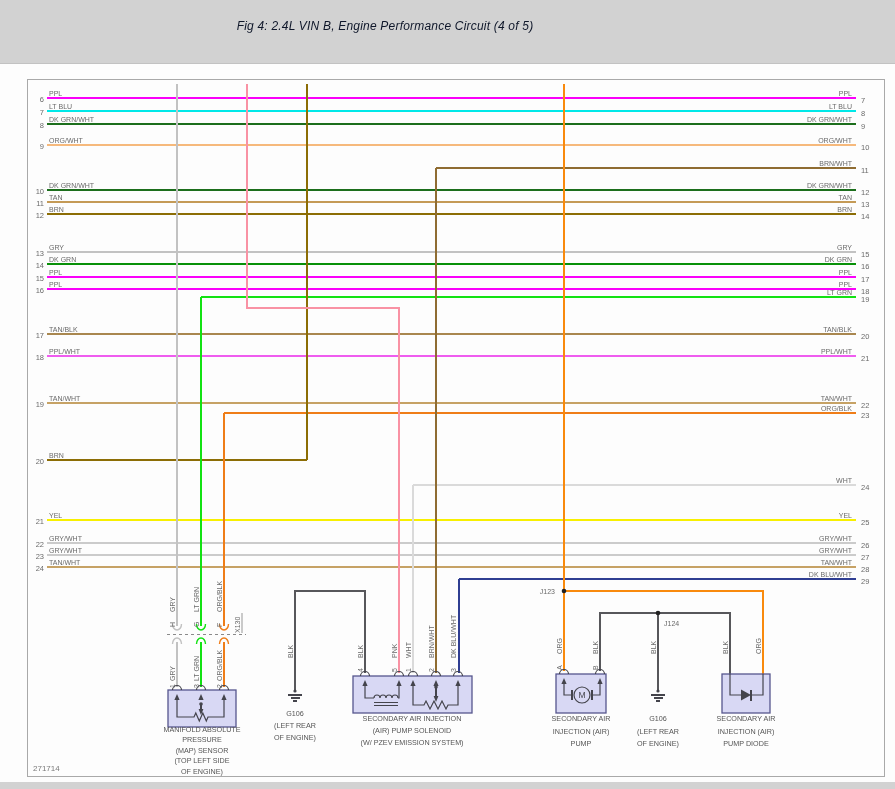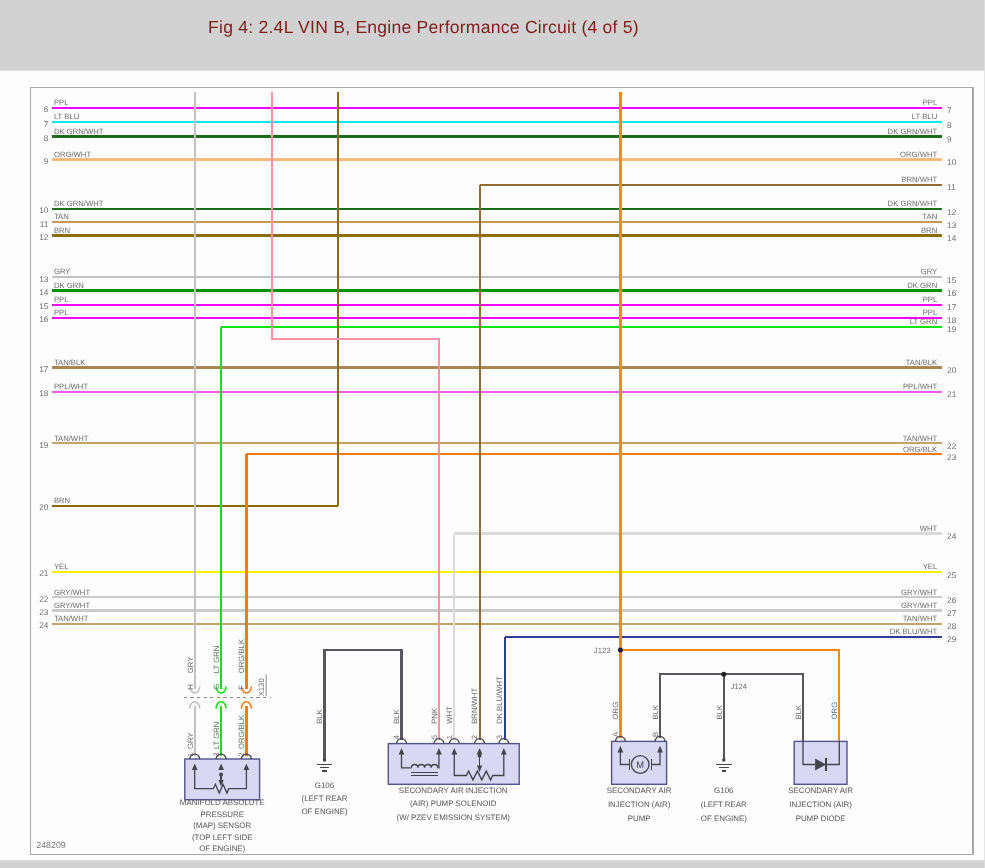--- a/index.html
+++ b/index.html
@@ -1,19 +1,19 @@
 <!DOCTYPE html>
 <html><head>
 <meta charset="utf-8">
 <style>
   html,body{margin:0;padding:0;}
   body{background:#d2d2d2;font-family:"Liberation Sans","DejaVu Sans",sans-serif;}
   .page{position:relative;width:895px;height:789px;background:#d2d2d2;overflow:hidden;}
   .titlebar{position:absolute;top:0;left:0;width:770px;height:52px;display:flex;align-items:center;justify-content:center;}
-  .titlebar span{font-size:16px;color:#7f1d1d;letter-spacing:0.2px;}
+  .titlebar span{font-size:12px;color:#0f172a;letter-spacing:0.2px;font-style:italic;}
   .white-area{position:absolute;top:63px;left:0;width:895px;height:718px;background:#fdfdfd;border-top:1px solid #c2c2c2;}
   svg.diagram{position:absolute;top:0;left:0;}
   .footer-code{position:absolute;left:33px;top:764px;font-size:8px;color:#7a7a7a;}
 </style>
 </head>
 <body>
 
 <div class="page">
   <div class="titlebar">
     <span>Fig 4: 2.4L VIN B, Engine Performance Circuit (4 of 5)</span>
@@ -328,14 +328,14 @@
       <g>
         <circle cx="658" cy="691" r="1.6" fill="#44444c"></circle>
         <line x1="651" y1="695" x2="665" y2="695" stroke="#44444c" stroke-width="1.4" shape-rendering="crispEdges"></line>
         <line x1="653.5" y1="698" x2="662.5" y2="698" stroke="#44444c" stroke-width="1.2" shape-rendering="crispEdges"></line>
         <line x1="656" y1="701" x2="660" y2="701" stroke="#44444c" stroke-width="1.2" shape-rendering="crispEdges"></line>
         <text x="658" y="721" font-size="7.2" fill="#555555" text-anchor="middle" font-family="&quot;Liberation Sans&quot;,&quot;DejaVu Sans&quot;,sans-serif">G106</text>
         <text x="658" y="733.5" font-size="7.2" fill="#555555" text-anchor="middle" font-family="&quot;Liberation Sans&quot;,&quot;DejaVu Sans&quot;,sans-serif">(LEFT REAR</text>
         <text x="658" y="746" font-size="7.2" fill="#555555" text-anchor="middle" font-family="&quot;Liberation Sans&quot;,&quot;DejaVu Sans&quot;,sans-serif">OF ENGINE)</text>
       </g>
     </svg>
-  <div class="footer-code">248209</div>
+  <div class="footer-code">271714</div>
 </div>
 
 </body></html>

